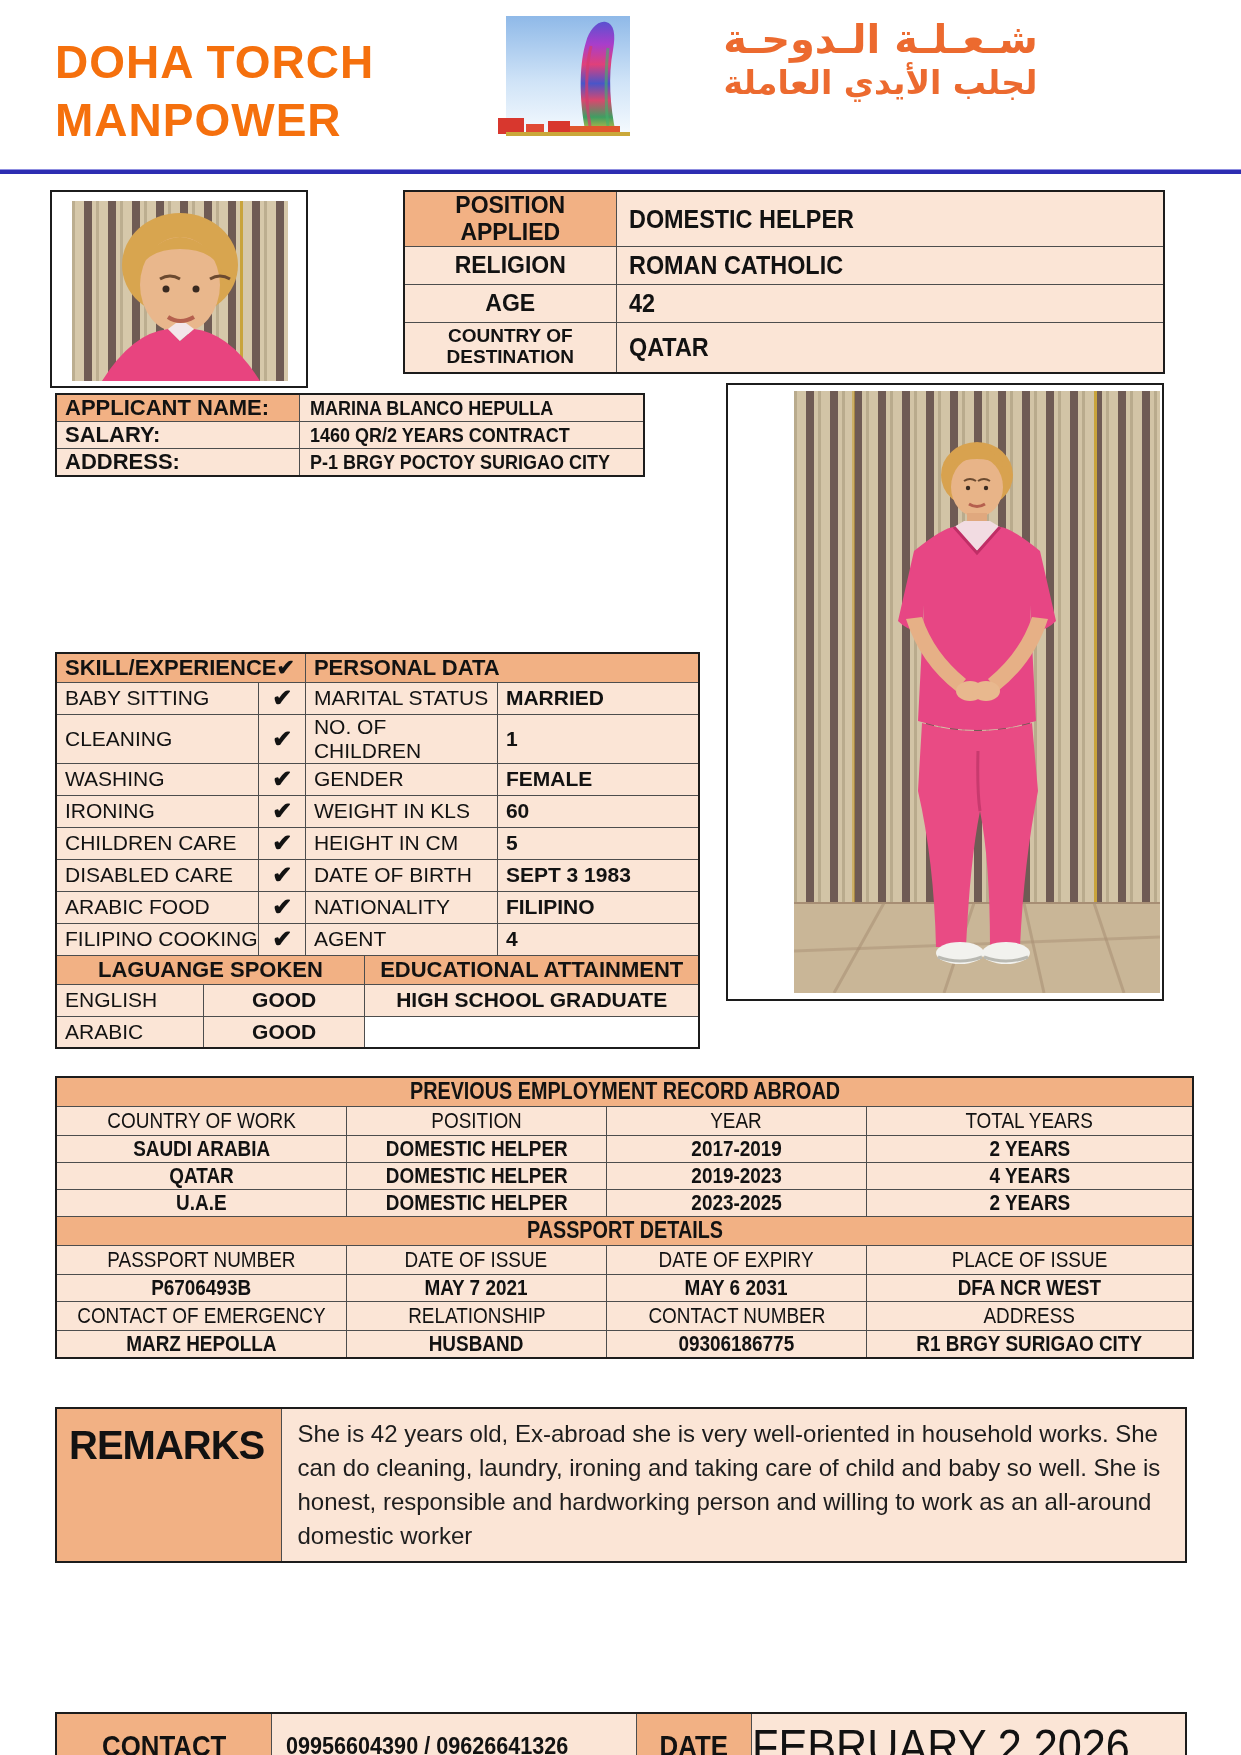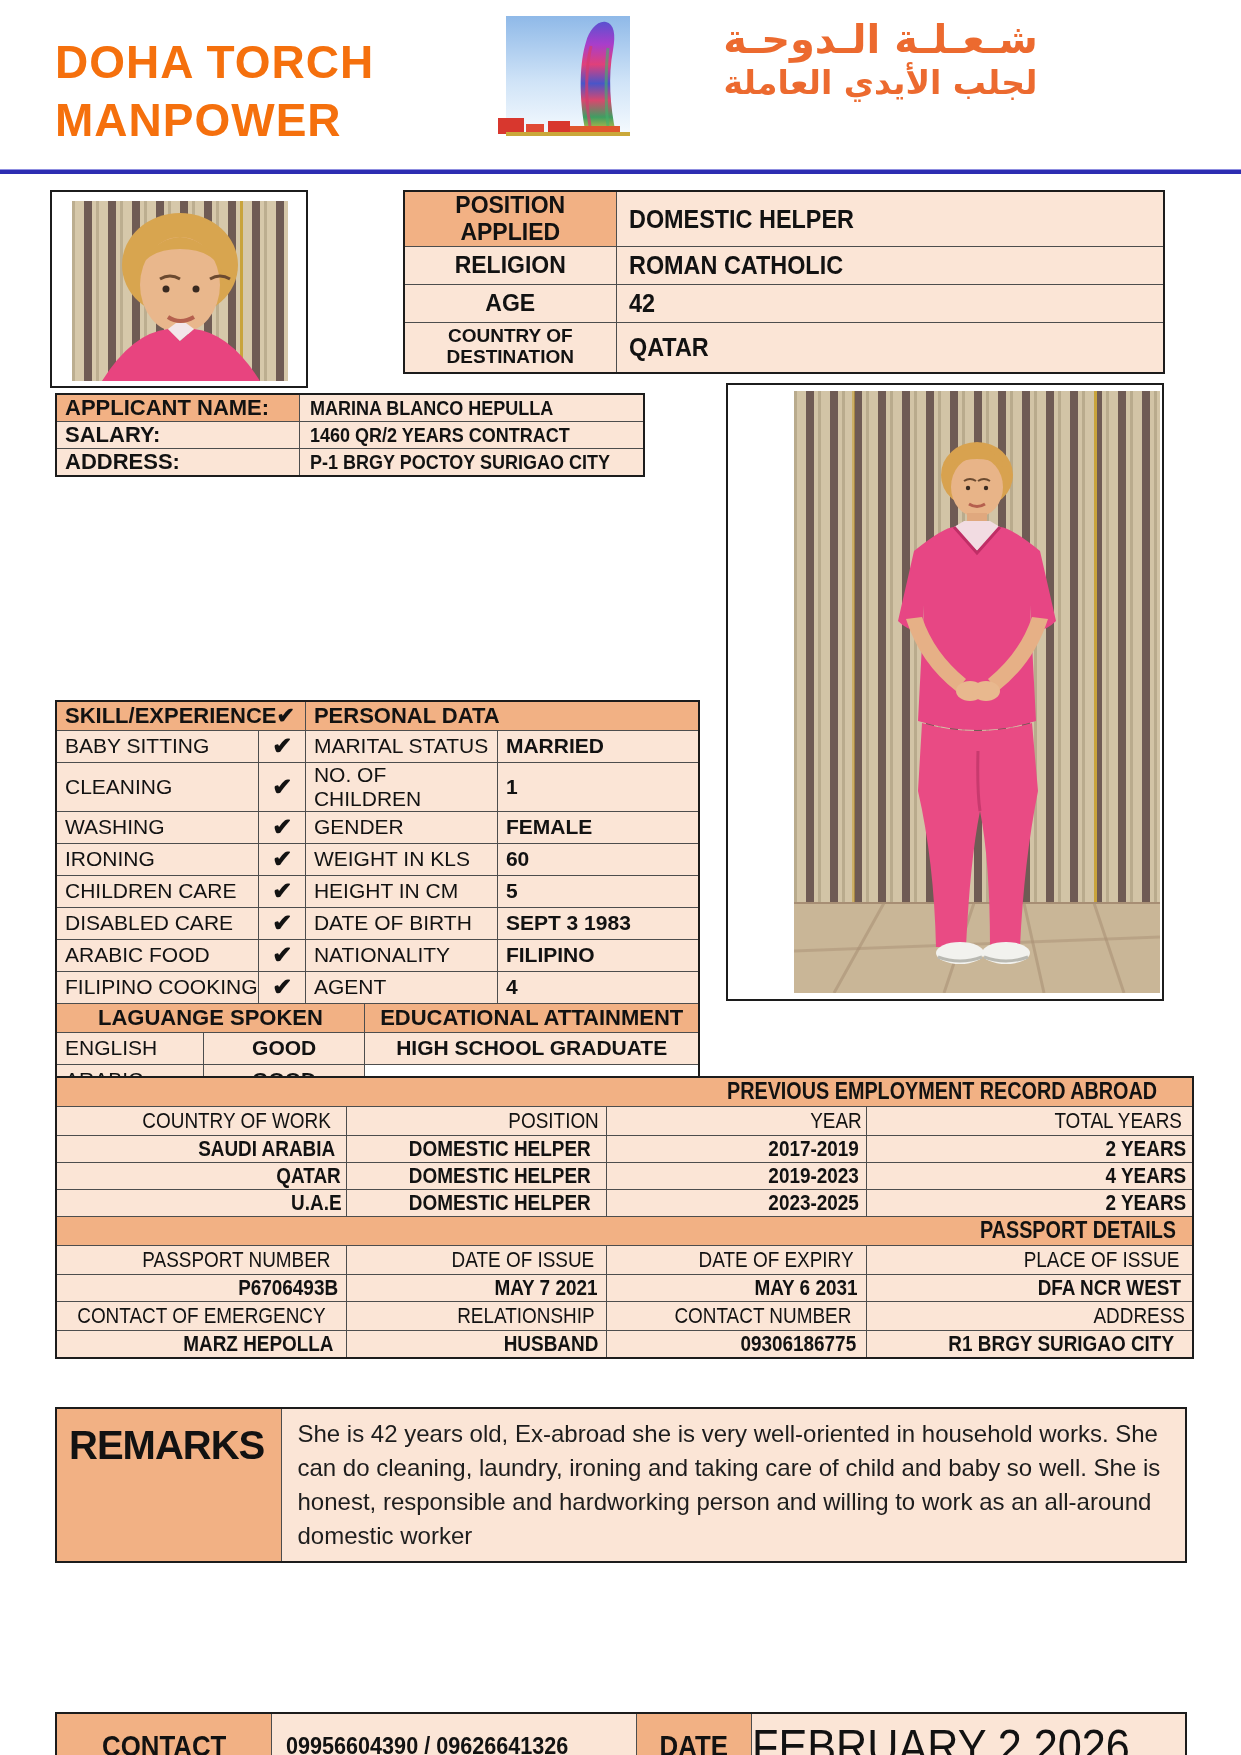--- a/index.html
+++ b/index.html
@@ -47,21 +47,21 @@
   .skill-tbl td.plab{padding-left:8px}
   .skill-tbl td.pval{font-weight:bold;padding-left:8px}
   .skill-tbl th.center{text-align:center;padding-left:0}
   .skill-tbl td.lang{padding-left:8px}
   .skill-tbl td.good{font-weight:bold;text-align:center}
   .skill-tbl td.edu{font-weight:bold;text-align:center}
   .skill-tbl td.void{border:none;background:#fff}
   .skhead{display:flex;align-items:center;justify-content:space-between;padding-right:10px}
 
   
-  .emp-tbl td,.emp-tbl th{text-align:right}
+  .emp-tbl td,.emp-tbl th{text-align:center}
   .emp-tbl .title{height:29px;font-size:23px;font-weight:bold}
   .emp-tbl .colh{height:29px;font-size:22px;font-weight:normal}
   .emp-tbl .data{height:26px;font-size:22px;font-weight:bold}
 
   
   .rem-tbl td{vertical-align:top}
   .rem-tbl .lab{font-weight:bold;font-size:40px;padding:14px 0 0 12px;letter-spacing:-1px}
   .rem-tbl .txt{font-size:24px;line-height:1.42;padding:8px 16px;color:#1d1d1d}
 
   
@@ -232,21 +232,21 @@
 
       <path d="M128,332 Q183,348 238,332 L244,400 Q230,470 226,556 L196,556 Q196,470 186,420 Q176,470 172,556 L142,556 Q140,470 124,400 Z" fill="#e94b84"></path>
       <path d="M186,420 Q183,400 184,360" stroke="#c83a6e" stroke-width="3" fill="none"></path>
 
       <ellipse cx="166" cy="562" rx="24" ry="11" fill="#f2f2ee"></ellipse>
       <ellipse cx="212" cy="562" rx="24" ry="11" fill="#f2f2ee"></ellipse>
       <path d="M144,566 q22,8 44,0 M190,566 q22,8 44,0" stroke="#b9b9b2" stroke-width="3" fill="none"></path>
     </svg>
   </div>
 
-  <div class="tbl skill-tbl" style="left:55px;top:700px">
+  <div class="tbl skill-tbl" style="left:55px;top:652px">
     <table>
       <colgroup>
         <col style="width:137px">
           <col style="width:51px">
           <col style="width:43px">
         <col style="width:59px">
           <col style="width:133px">
           <col style="width:202px">
       </colgroup>
       <tbody>

